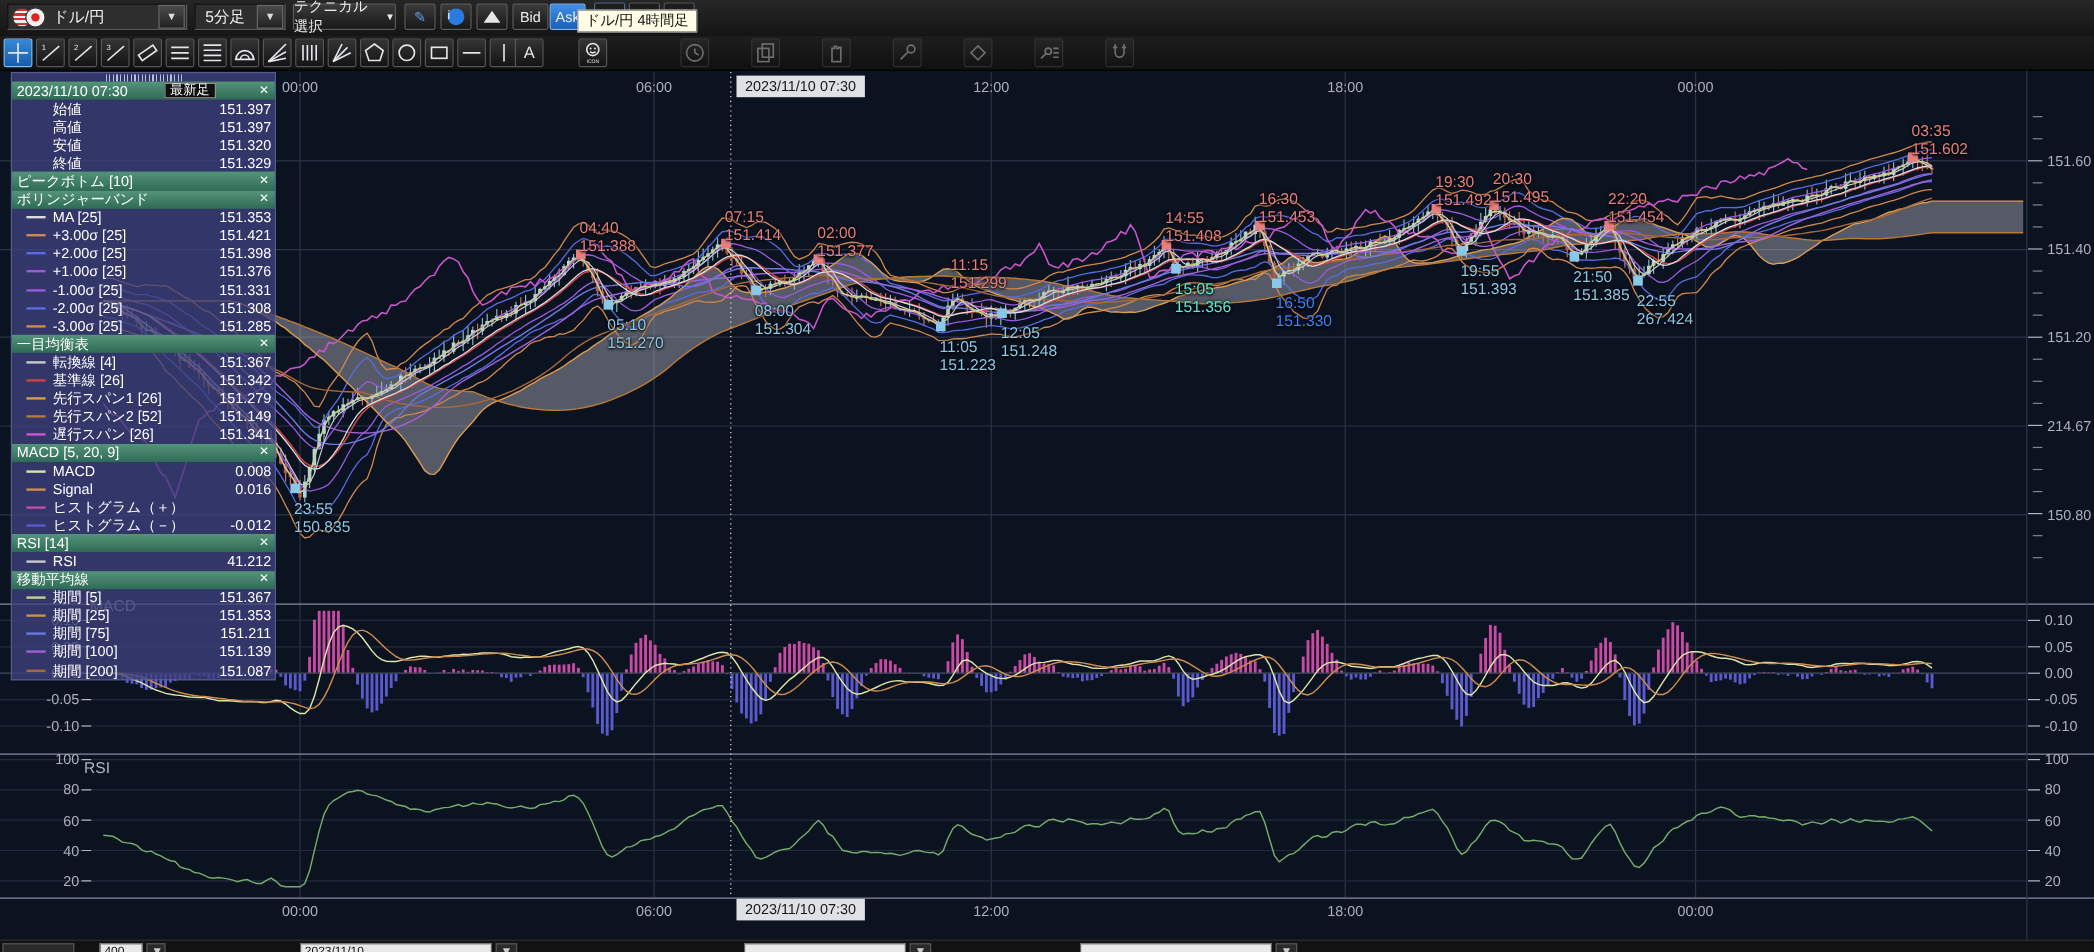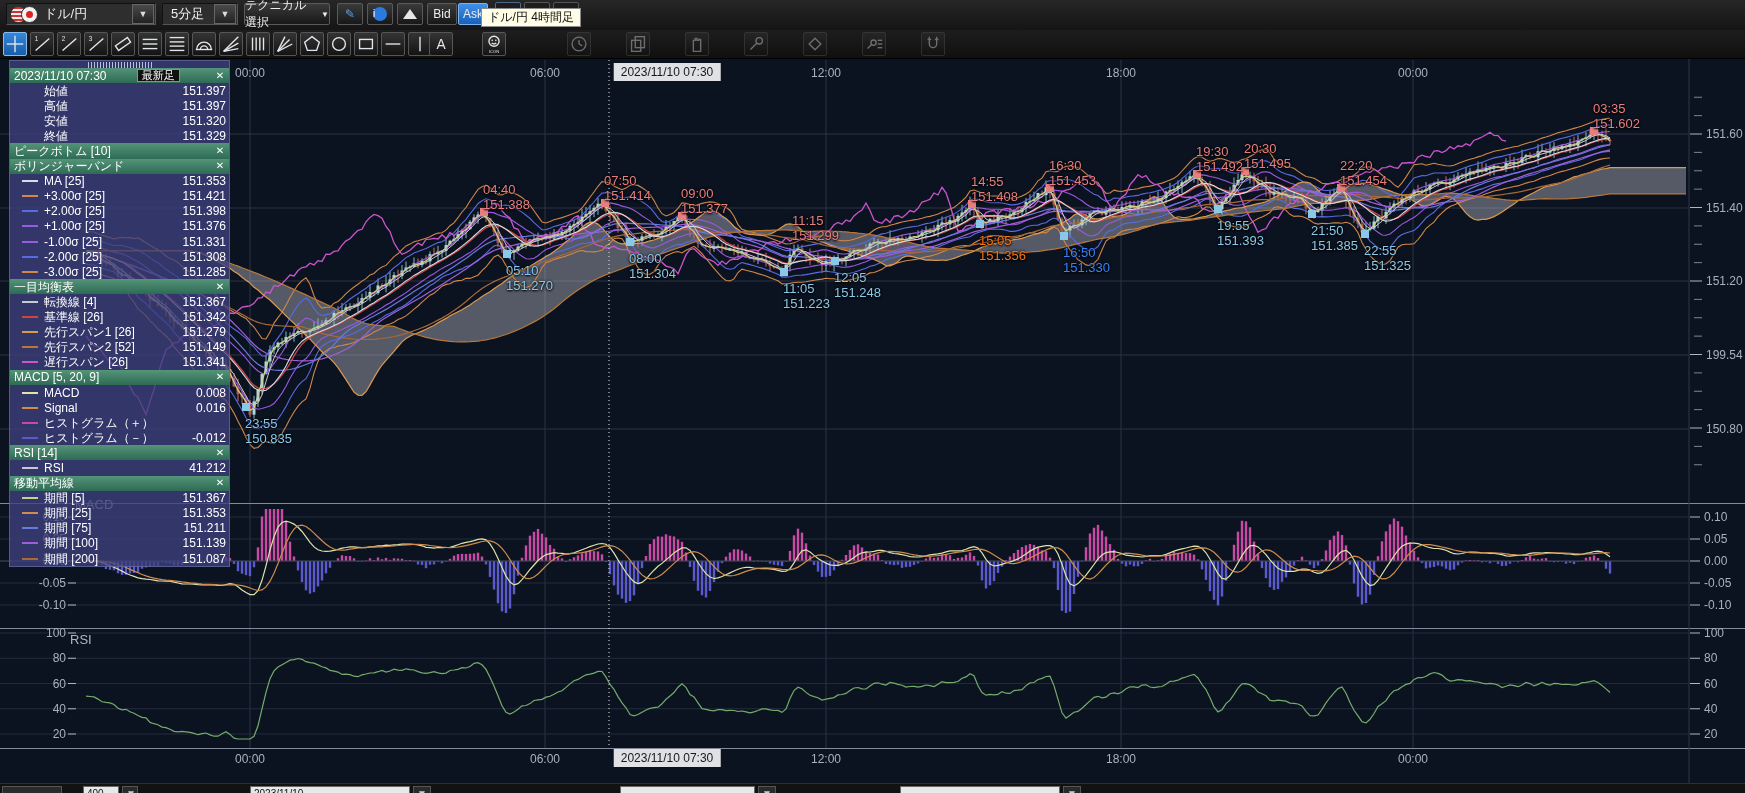--- a/index.html
+++ b/index.html
@@ -1330,21 +1330,21 @@
         <rect x="1308" y="210" width="8" height="8" fill="#8ac8e8"></rect>
         <rect x="1361" y="230" width="8" height="8" fill="#8ac8e8"></rect>
       </g>
 </svg>
 </div>
 
 <div id="labels" class="abs" style="left:0;top:0;width:1745px;height:793px;pointer-events:none;">
     <div class="axlabel " style="left: 1706px; top: 127px;">151.60</div>
     <div class="axlabel " style="left: 1706px; top: 201px;">151.40</div>
     <div class="axlabel " style="left: 1706px; top: 274px;">151.20</div>
-    <div class="axlabel " style="left: 1706px; top: 348px;">199.54</div>
+    <div class="axlabel " style="left: 1706px; top: 348px;">214.67</div>
     <div class="axlabel " style="left: 1706px; top: 422px;">150.80</div>
     <div class="axlabel " style="left: 1704px; top: 510px;">0.10</div>
     <div class="axlabel ra" style="left: 66px; top: 510px;">0.10</div>
     <div class="axlabel " style="left: 1704px; top: 532px;">0.05</div>
     <div class="axlabel ra" style="left: 66px; top: 532px;">0.05</div>
     <div class="axlabel " style="left: 1704px; top: 554px;">0.00</div>
     <div class="axlabel ra" style="left: 66px; top: 554px;">0.00</div>
     <div class="axlabel " style="left: 1704px; top: 576px;">-0.05</div>
     <div class="axlabel ra" style="left: 66px; top: 576px;">-0.05</div>
     <div class="axlabel " style="left: 1704px; top: 598px;">-0.10</div>
@@ -1373,25 +1373,25 @@
     <div class="axlabel c" style="left: 1413px; top: 752px;">00:00</div>
     <div class="curbox" style="left: 667px; top: 63px;">2023/11/10 07:30</div>
     <div class="curbox" style="left: 667px; top: 749px;">2023/11/10 07:30</div>
   </div>
 <div id="anns" class="abs" style="left:0;top:0;width:1745px;height:793px;pointer-events:none;">
     <div class="ann" style="left: 483px; top: 182px; color: rgb(232, 127, 127);">
       <span>04:40</span>
       <span>151.388</span>
     </div>
     <div class="ann" style="left: 604px; top: 173px; color: rgb(232, 127, 127);">
-      <span>07:50</span>
+      <span>07:15</span>
       <span>151.414</span>
     </div>
     <div class="ann" style="left: 681px; top: 186px; color: rgb(232, 127, 127);">
-      <span>09:00</span>
+      <span>02:00</span>
       <span>151.377</span>
     </div>
     <div class="ann" style="left: 792px; top: 213px; color: rgb(232, 127, 127);">
       <span>11:15</span>
       <span>151.299</span>
     </div>
     <div class="ann" style="left: 971px; top: 174px; color: rgb(232, 127, 127);">
       <span>14:55</span>
       <span>151.408</span>
     </div>
@@ -1428,39 +1428,39 @@
       <span>151.304</span>
     </div>
     <div class="ann" style="left: 783px; top: 281px; color: rgb(138, 200, 232);">
       <span>11:05</span>
       <span>151.223</span>
     </div>
     <div class="ann" style="left: 834px; top: 270px; color: rgb(138, 200, 232);">
       <span>12:05</span>
       <span>151.248</span>
     </div>
-    <div class="ann" style="left: 979px; top: 233px; color: #f97316;">
+    <div class="ann" style="left: 979px; top: 233px; color: #5eead4;">
       <span>15:05</span>
       <span>151.356</span>
     </div>
     <div class="ann" style="left: 1063px; top: 245px; color: #3b82f6;">
       <span>16:50</span>
       <span>151.330</span>
     </div>
     <div class="ann" style="left: 1217px; top: 218px; color: rgb(138, 200, 232);">
       <span>19:55</span>
       <span>151.393</span>
     </div>
     <div class="ann" style="left: 1311px; top: 223px; color: rgb(138, 200, 232);">
       <span>21:50</span>
       <span>151.385</span>
     </div>
     <div class="ann" style="left: 1364px; top: 243px; color: rgb(138, 200, 232);">
       <span>22:55</span>
-      <span>151.325</span>
+      <span>267.424</span>
     </div>
   </div>
 
 <div id="panel">
   <div class="drag"></div>
   <div class="prow hdr">
     <span class="ttl">2023/11/10 07:30</span>
     <button id="latest-btn">最新足</button>
     <span class="pclose">✕</span>
   </div>

